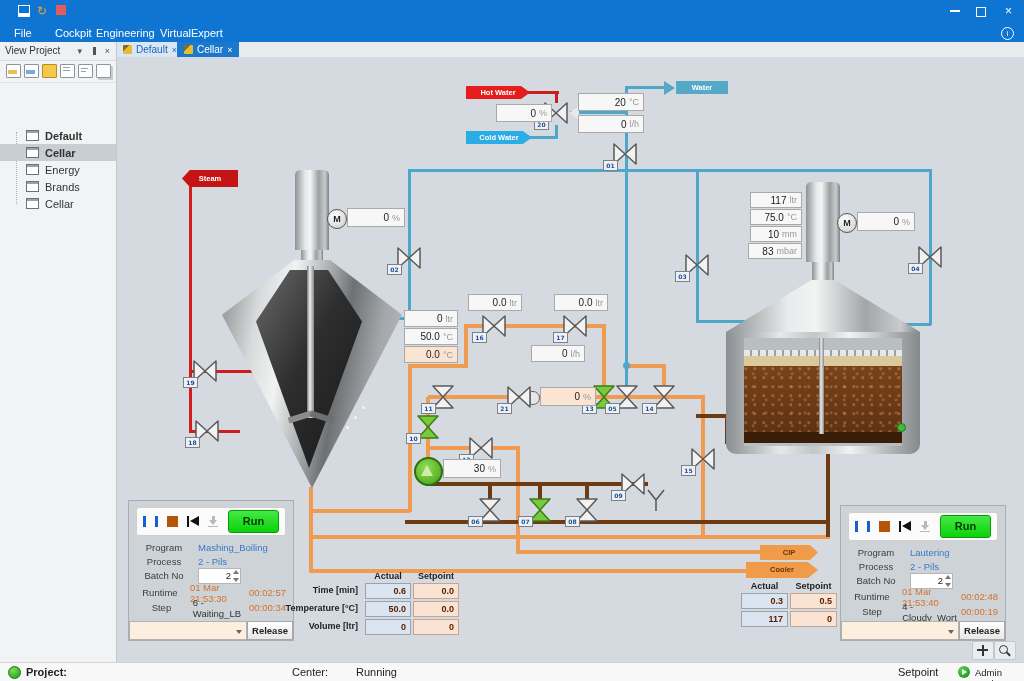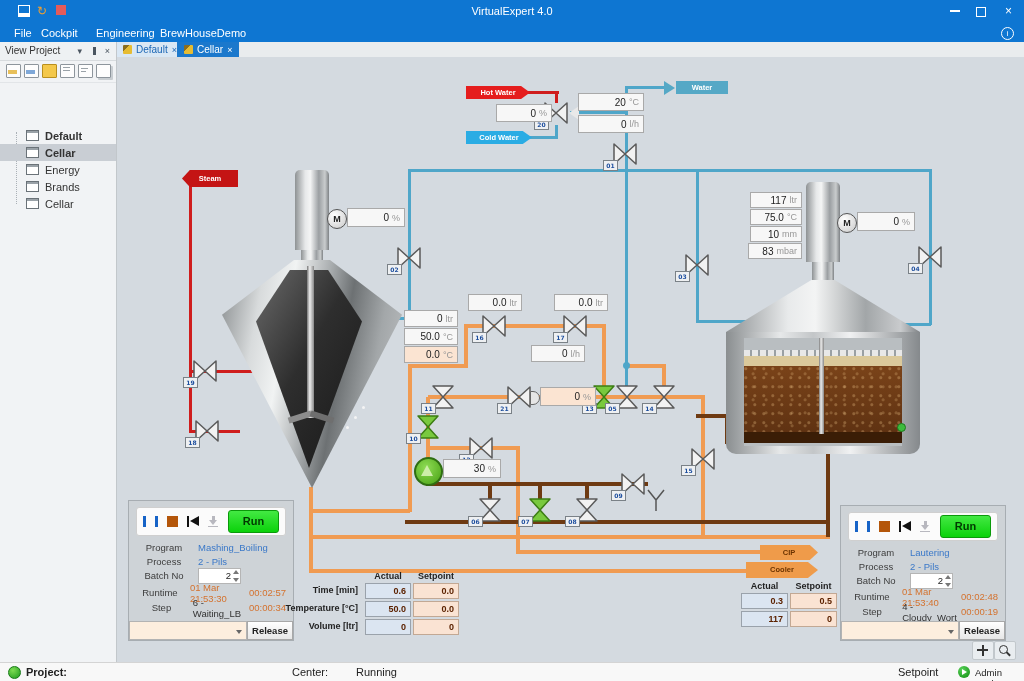--- a/index.html
+++ b/index.html
@@ -120,31 +120,30 @@
   .navbtn{position:absolute;top:641px;width:20px;height:17px;z-index:7;background:#e9edf0;border:1px solid #c2c8cc;border-radius:2px}
   .drain{position:absolute;z-index:4}
 </style>
 </head>
 <body>
 
 <div id="titlebar" class="abs">
   <span class="qicon" style="left:18px;width:10px;height:10px;border:1.5px solid #fff;box-shadow:inset 0 -3px 0 #fff"></span>
   <span class="qicon" style="left:37px;color:#f0a030;font-size:12px;line-height:12px">↻</span>
   <span class="qicon" style="left:56px;width:10px;height:10px;background:#e35b5b"></span>
-  <span id="title-text">VirtualExpert 4.0</span>
   <span class="winbtn" style="right:64px;top:10px;width:10px;height:2px;background:#fff"></span>
   <span class="winbtn" style="right:38px;top:7px;width:8px;height:8px;border:1.5px solid #fff"></span>
   <span class="winbtn" style="right:12px;top:4px">×</span>
 </div>
 
 <div id="menubar" class="abs">
   <span class="menu-item" style="left:14px">File</span>
-  <span class="menu-item" style="left:41px">Cockpit</span>
+  <span class="menu-item" style="left:55px">Cockpit</span>
   <span class="menu-item" style="left:96px">Engineering</span>
-  <span class="menu-item" style="left:160px">BrewHouseDemo</span>
+  <span class="menu-item" style="left:160px">VirtualExpert</span>
   <span style="position:absolute;right:10px;top:3px;width:11px;height:11px;border:1px solid #fff;border-radius:50%;color:#fff;font-size:8px;line-height:11px;text-align:center">i</span>
 </div>
 
 <div id="tabstrip" class="abs">
   <div class="tab" style="left:0;background:#d9e7f4;color:#1b66b4">
     <span class="broom"></span>
     <span>Default</span>
     <span class="x">×</span>
   </div>
   <div class="tab" style="left:61px;background:#1b78cc;color:#fff">

